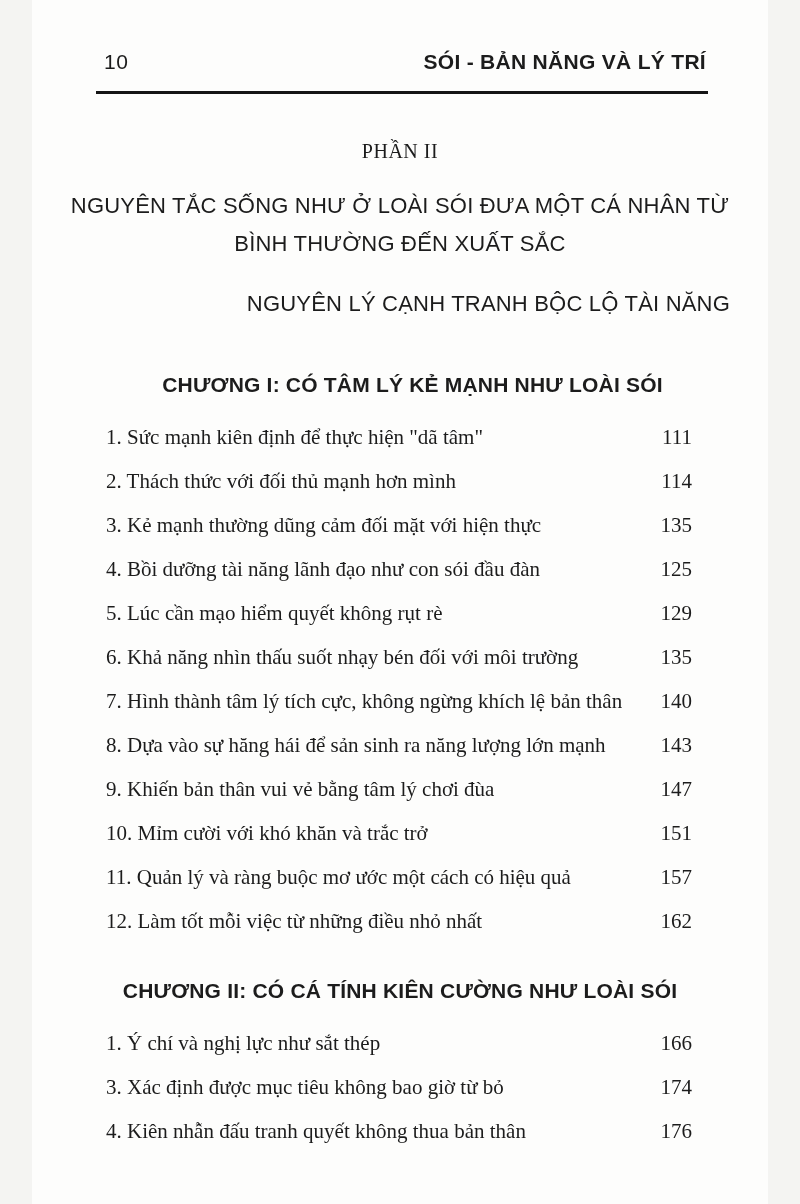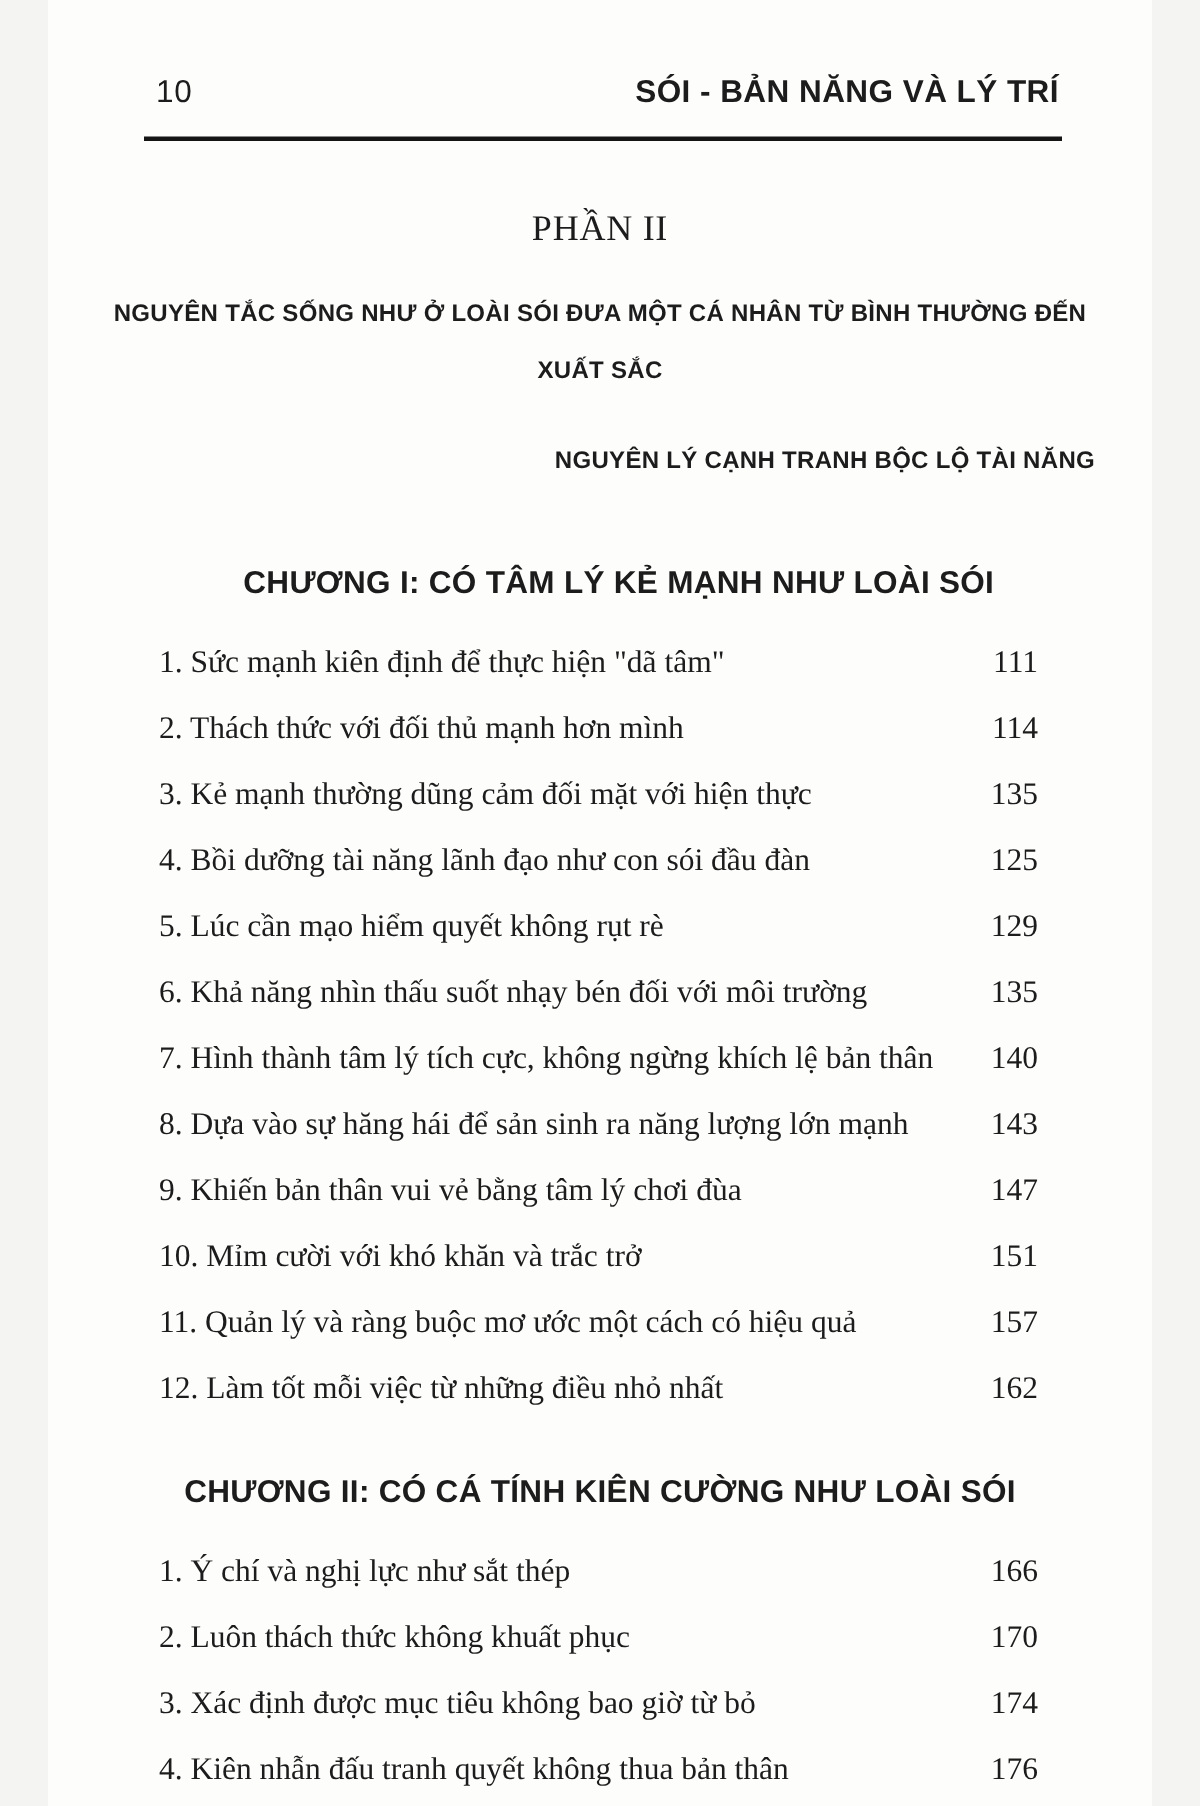--- a/index.html
+++ b/index.html
@@ -40,31 +40,31 @@
     height: 3px;
     background: #151515;
     margin: 17px 60px 0 64px;
     border: none;
   }
   
   .part-title {
     margin-top: 46px;
     text-align: center;
     font-family: "Liberation Serif", serif;
-    font-size: 24px;
+    font-size: 20px;
     font-weight: 400;
     letter-spacing: 0.5px;
   }
   .part-subtitle {
     margin: 24px auto 0;
     max-width: 660px;
     text-align: center;
     font-family: "Liberation Sans", sans-serif;
-    font-size: 16px;
-    font-weight: 700;
+    font-size: 22px;
+    font-weight: 400;
     line-height: 38px;
     letter-spacing: 0.2px;
   }
   .part-subtitle2 {
     margin-top: 22px;
     text-align: right;
   }
   
   .chapter-heading {
     text-align: center;
@@ -167,24 +167,20 @@
   </div>
 
   <div class="chapter-2">
     <div class="chapter-heading">CHƯƠNG II: CÓ CÁ TÍNH KIÊN CƯỜNG NHƯ LOÀI SÓI</div>
     <div class="toc">
       <div class="toc-row">
         <span class="toc-label">1. Ý chí và nghị lực như sắt thép</span>
         <span class="toc-page">166</span>
       </div>
       <div class="toc-row">
-        <span class="toc-label">2. Luôn thách thức không khuất phục</span>
-        <span class="toc-page">170</span>
-      </div>
-      <div class="toc-row">
         <span class="toc-label">3. Xác định được mục tiêu không bao giờ từ bỏ</span>
         <span class="toc-page">174</span>
       </div>
       <div class="toc-row">
         <span class="toc-label">4. Kiên nhẫn đấu tranh quyết không thua bản thân</span>
         <span class="toc-page">176</span>
       </div>
     </div>
   </div>
 

